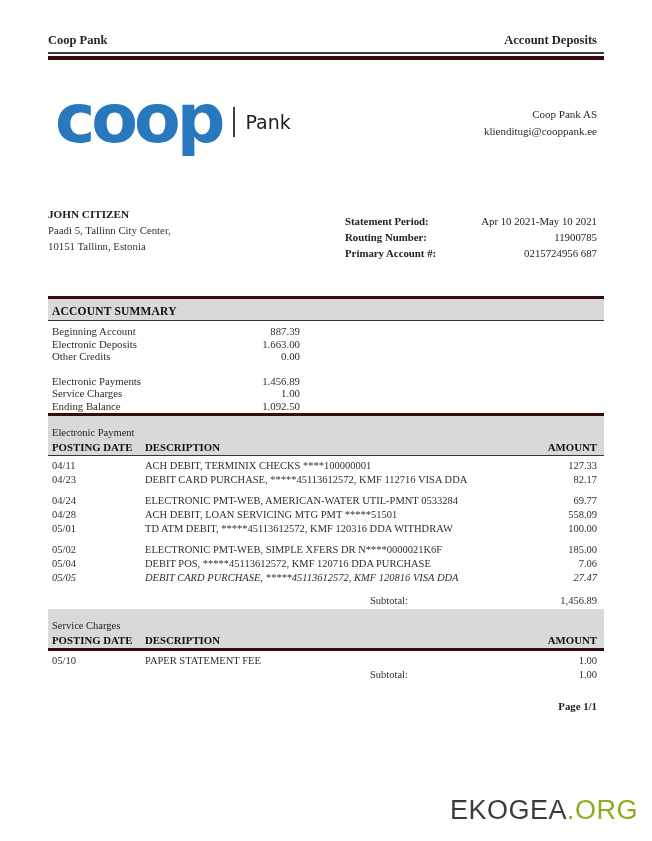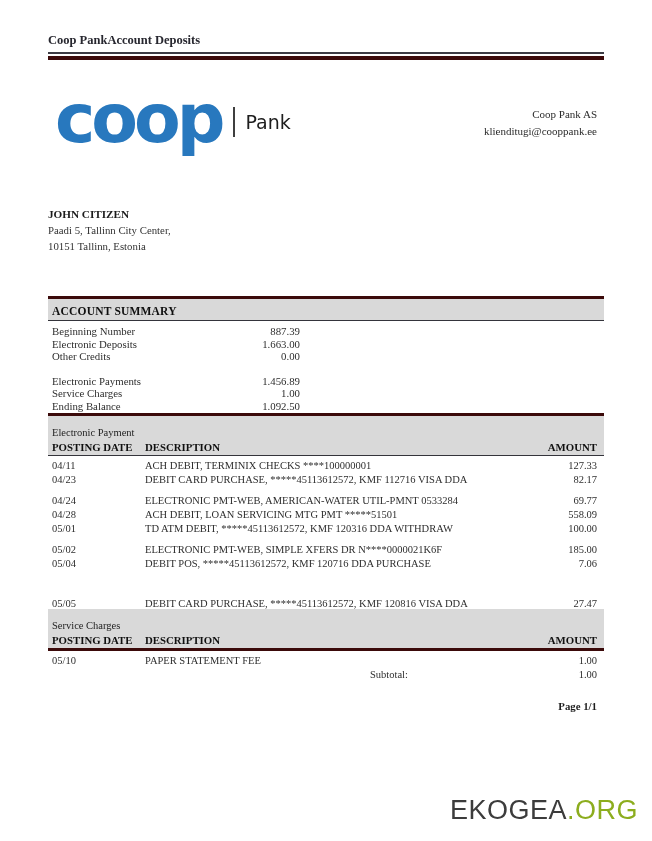--- a/index.html
+++ b/index.html
@@ -7,21 +7,21 @@
     --bar-gray:#D9D9D9;
     --logo-blue:#2878BE;
     --wm-green:#8CAD1E;
   }
   html,body{margin:0;padding:0;background:#ffffff;}
   .page{
     position:relative;width:652px;height:841px;background:#ffffff;overflow:hidden;
     font-family:"Liberation Serif","DejaVu Serif",serif;color:#333;
   }
   
-  .doc-header{position:absolute;top:33px;left:48px;width:556px;display:flex;padding-right:7px;box-sizing:border-box;}
+  .doc-header{position:absolute;top:33px;left:48px;width:556px;display:flex;justify-content:space-between;padding-right:7px;box-sizing:border-box;}
   .doc-header span{font-size:12.5px;font-weight:bold;color:#27272f;}
   .rules{position:absolute;top:52px;left:48px;width:556px;}
   .rule-thin{height:1.5px;background:#3c3c44;}
   .rule-thick{margin-top:2px;height:4.5px;background:var(--maroon);}
   
   .logo-row{position:absolute;top:94px;left:55px;height:56px;display:flex;align-items:center;}
   .logo-coop{font-family:"DejaVu Sans","Liberation Sans",sans-serif;font-weight:bold;font-size:68px;letter-spacing:-4px;color:var(--logo-blue);line-height:0.9;margin-top:-6px;}
   .logo-divider{width:2px;height:30px;background:#3f3f3f;margin:0 10px 0 12px;}
   .logo-pank{font-family:"DejaVu Sans","Liberation Sans",sans-serif;font-size:19px;font-weight:500;color:#1e1e1e;}
   .bank-contact{position:absolute;top:106px;right:55px;text-align:right;font-size:11px;line-height:16.5px;color:#2b2b2b;}
@@ -49,21 +49,21 @@
   .table-head{background:var(--bar-gray);padding:10px 7px 1px 4px;}
   .table-head.maroon-top{border-top:3.5px solid var(--maroon);border-bottom:1.5px solid #34343b;}
   .table-head.maroon-bottom{border-bottom:3px solid var(--maroon);}
   .table-title{font-size:10.5px;line-height:13.5px;color:#222;}
   .cols{display:grid;grid-template-columns:93px 1fr 100px;font-size:10.8px;font-weight:bold;line-height:14px;color:#101010;}
   .col-amount{text-align:right;}
   .table-body{padding:3px 7px 0 4px;font-size:10.5px;color:#2e2e2e;}
   .t-row{display:grid;grid-template-columns:93px 1fr 100px;line-height:14px;}
   .t-row .cell-amount{text-align:right;}
   .t-gap{margin-top:7px;}
-  .t-gap-lg{margin-top:26px;}
+  .t-gap-lg{margin-top:0;font-style:italic;}
   .subtotal-row{display:grid;grid-template-columns:93px 1fr 100px;line-height:14px;margin-top:9px;}
   .subtotal-label{margin-left:225px;}
   .subtotal-val{text-align:right;}
   #electronic-payments{top:413px;}
   #service-charges{top:609px;}
   
   .page-num{position:absolute;top:700px;right:55px;font-size:10.8px;font-weight:bold;color:#1d1d1d;}
   .watermark{position:absolute;top:795px;right:14px;font-family:"Liberation Sans","DejaVu Sans",sans-serif;font-size:27px;letter-spacing:0.5px;}
   .wm-primary{color:#3C3C3C;}
   .wm-secondary{color:var(--wm-green);}
@@ -89,30 +89,44 @@
   </div>
   <div class="bank-contact">
     <div>Coop Pank AS</div>
     <div>klienditugi@cooppank.ee</div>
   </div>
 
   <div class="customer-row">
     <div class="customer-name">JOHN CITIZEN</div>
     <div class="customer-addr">Paadi 5, Tallinn City Center,</div>
     <div class="customer-addr">10151 Tallinn, Estonia</div>
+    <div class="stmt-info">
+      <div class="stmt-row">
+        <span class="lbl">Statement Period:</span>
+        <span class="val">Apr 10 2021-May 10 2021</span>
+      </div>
+      <div class="stmt-row">
+        <span class="lbl">Routing Number:</span>
+        <span class="val">11900785</span>
+      </div>
+      <div class="stmt-row">
+        <span class="lbl">Primary Account #:</span>
+        <span class="val">0215724956 687</span>
+      </div>
+    </div>
   </div>
 
   <div class="section" id="account-summary">
     <div class="section-head">
       <span class="summary-title">ACCOUNT SUMMARY</span>
     </div>
     <div class="summary-body">
       <div class="s-col-left">
         <div class="s-row">
-          <span>Beginning Number</span>
+          <span>Beginning Account</span>
           <span class="s-val">887.39</span>
         </div>
         <div class="s-row">
           <span>Electronic Deposits</span>
           <span class="s-val">1.663.00</span>
         </div>
         <div class="s-row">
           <span>Other Credits</span>
           <span class="s-val">0.00</span>
         </div>

